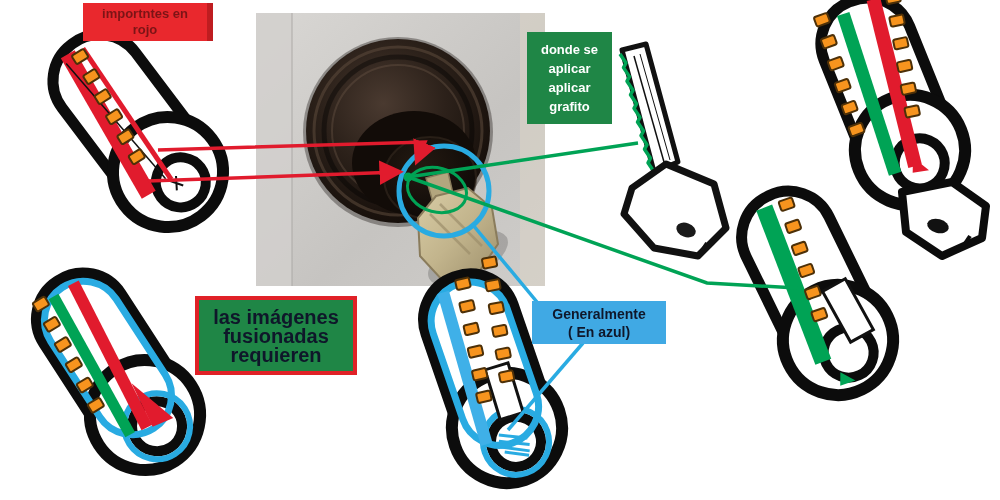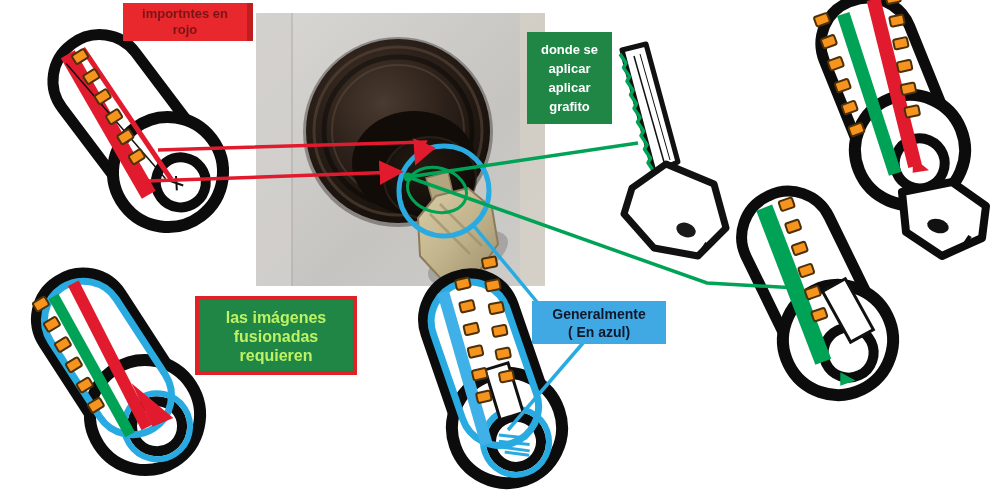--- a/index.html
+++ b/index.html
@@ -2,25 +2,25 @@
 <html><head>
 <meta charset="utf-8">
 <style>
   html,body{margin:0;padding:0;}
   body{width:1000px;height:500px;background:#ffffff;font-family:"Liberation Sans",sans-serif;}
   .stage{position:relative;width:1000px;height:500px;background:#ffffff;overflow:hidden;}
   .art{position:absolute;left:0;top:0;z-index:1;}
   .note{position:absolute;z-index:2;box-sizing:border-box;font-weight:bold;text-align:center;}
   .note .ln{display:block;}
   .note-red{left:83px;top:3px;width:130px;height:38px;background:#e9282d;color:#7c1416;
-            font-size:13px;line-height:16px;padding-top:3px;border-right:6px solid #bf1d20;margin-left:40px;}
+            font-size:13px;line-height:16px;padding-top:3px;border-right:6px solid #bf1d20;}
   .note-graphite{left:527px;top:32px;width:85px;height:92px;background:#1f8646;color:#ffffff;
             font-size:13px;line-height:19px;padding-top:8px;}
-  .note-lubrication{left:195px;top:296px;width:162px;height:79px;background:#1f8646;color:#bef264;
-            border:4px solid #e02127;font-size:16px;line-height:19px;padding-top:8px;}
+  .note-lubrication{left:195px;top:296px;width:162px;height:79px;background:#1f8646;color:#0f172a;
+            border:4px solid #e02127;font-size:20px;line-height:19px;padding-top:8px;}
   .note-blue{left:532px;top:301px;width:134px;height:43px;background:#40a9e4;color:#0f172a;
             font-size:14px;line-height:18px;padding-top:4px;}
 </style>
 </head>
 <body>
 
 <div class="stage">
 
 <svg class="art" width="1000" height="500" viewBox="0 0 1000 500">
   <defs>

